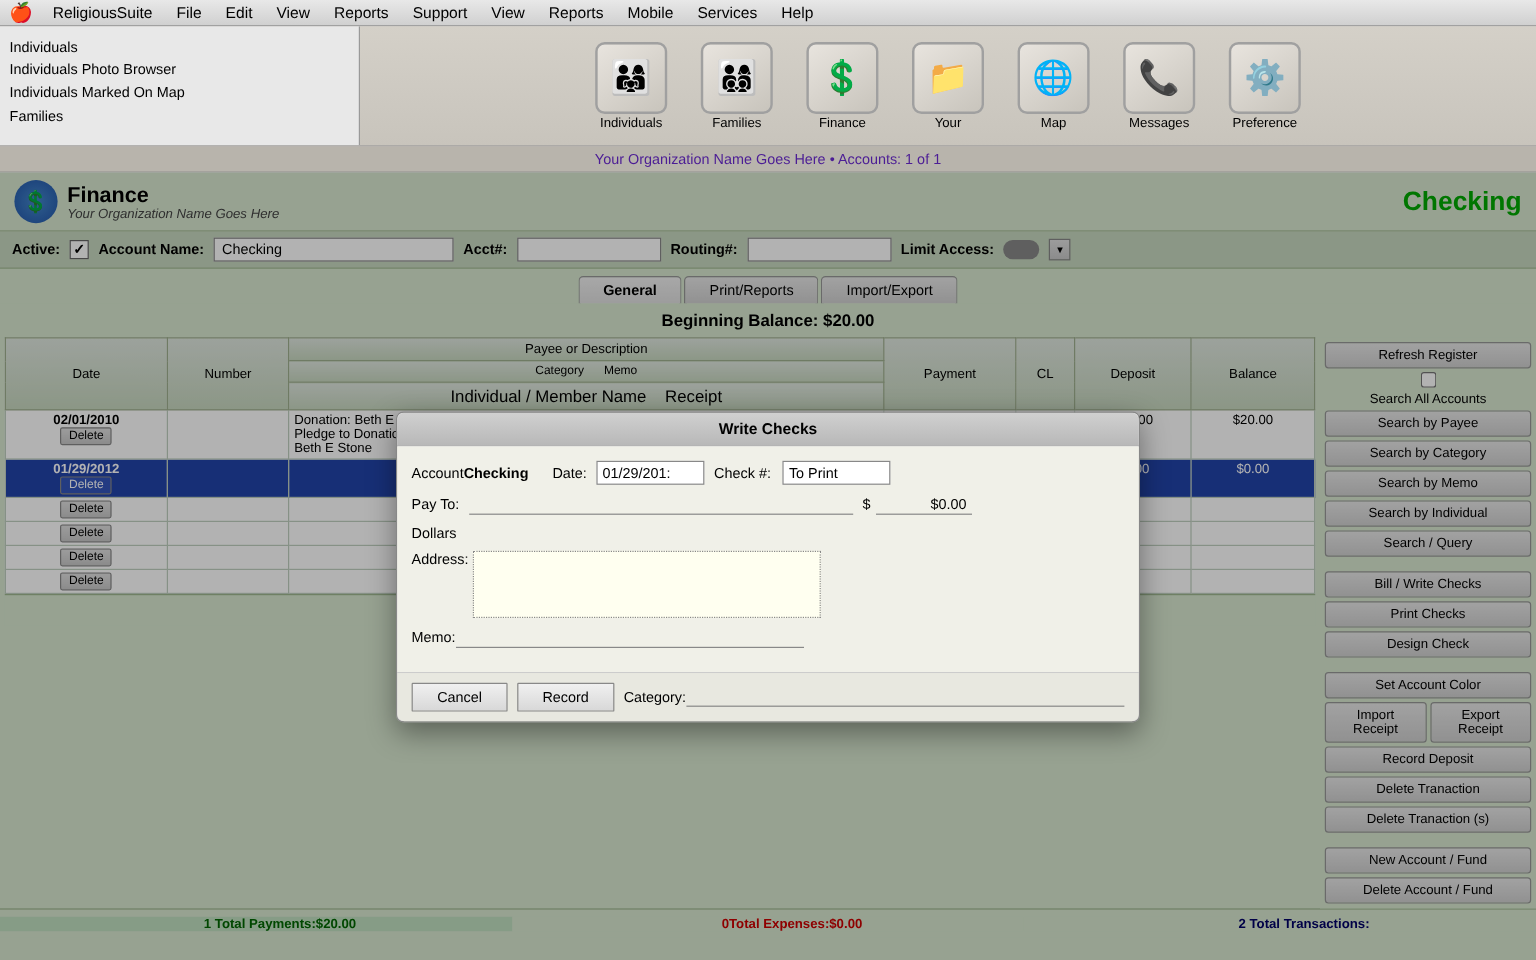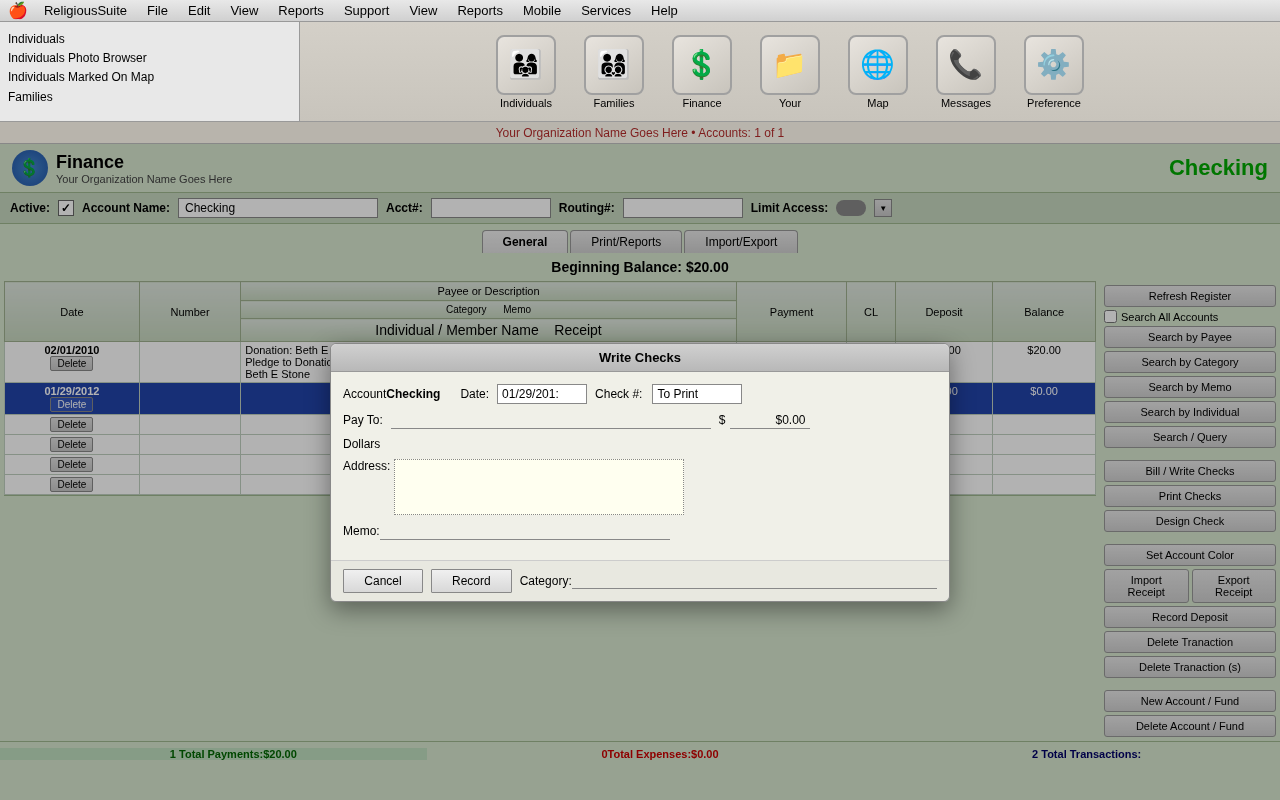--- a/index.html
+++ b/index.html
@@ -78,21 +78,21 @@
     }
 
     
     #status-bar {
       background: #b8b4ac;
       height: 22px;
       display: flex;
       align-items: center;
       justify-content: center;
       font-size: 12px;
-      color: #7f1d1d;
+      color: #4c1d95;
       border-bottom: 1px solid #888;
     }
 
     
     #main-content {
       background: #d8e8d0;
       height: calc(800px - 22px - 100px - 22px);
       position: relative;
     }
 
@@ -111,21 +111,21 @@
       background: radial-gradient(circle, #4488cc, #2255aa);
       border-radius: 50%;
       display: flex;
       align-items: center;
       justify-content: center;
       color: white;
       font-size: 18px;
       margin-right: 8px;
     }
     #finance-title { font-size: 18px; font-weight: bold; color: #000; }
-    #finance-org { font-size: 11px; color: #444; }
+    #finance-org { font-size: 11px; color: #444; font-style: italic; }
     #checking-label { font-size: 22px; font-weight: bold; color: #00aa00; }
 
     
     #account-bar {
       background: #c8d8c0;
       padding: 5px 10px;
       display: flex;
       align-items: center;
       gap: 8px;
       border-bottom: 1px solid #a0b890;
@@ -567,21 +567,21 @@
       </table>
 
       <div id="ending-balance">
         <span>Ending Balance:</span>
         <span>$20.00</span>
       </div>
     </div>
 
     <div id="right-panel">
       <button class="right-btn">Refresh Register</button>
-      <div style="display:flex;align-items:center;gap:4px;font-size:11px;">
+      <div style="display:flex;align-items:center;gap:4px;font-size:11px;flex-direction:column;">
         <input type="checkbox" style="">
         <span>Search All Accounts</span>
       </div>
       <button class="right-btn">Search by Payee</button>
       <button class="right-btn">Search by Category</button>
       <button class="right-btn">Search by Memo</button>
       <button class="right-btn">Search by Individual</button>
       <button class="right-btn">Search / Query</button>
       <div class="right-btn-spacer"></div>
       <button class="right-btn">Bill / Write Checks</button>

